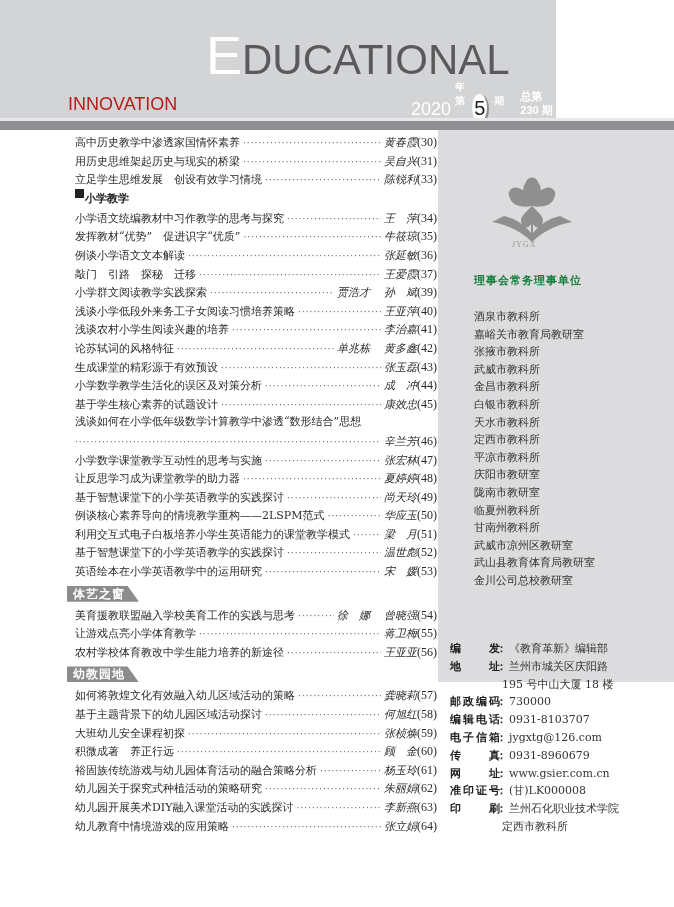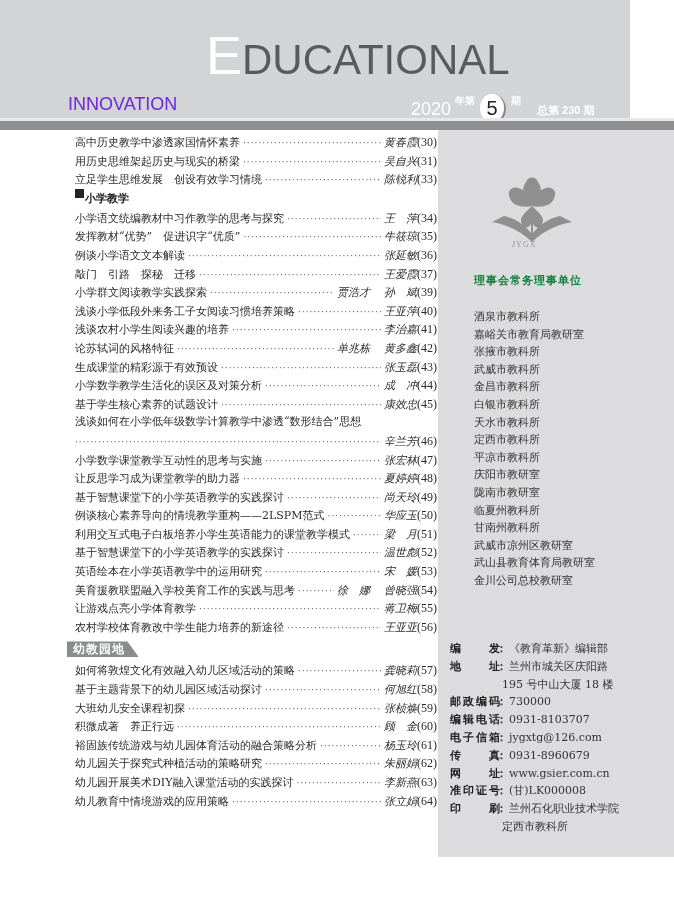--- a/index.html
+++ b/index.html
@@ -1,48 +1,48 @@
 <!DOCTYPE html>
 <html><head>
 <meta charset="utf-8">
 <style>
   * { margin: 0; padding: 0; box-sizing: border-box; }
   html, body { width: 674px; height: 907px; background: #ffffff; overflow: hidden; }
   body { position: relative; font-family: "DejaVu Serif", "Liberation Serif", serif; color: #2a2a2a; }
 
   
-  .masthead { position: absolute; left: 0; top: 0; width: 630px; height: 118px; background: #d3d4d6; text-decoration: underline; }
+  .masthead { position: absolute; left: 0; top: 0; width: 556px; height: 118px; background: #d3d4d6; text-decoration: underline; }
   .masthead .title {
     position: absolute; left: 206px; top: 28px;
     font-family: "Liberation Sans", sans-serif; font-size: 42px; letter-spacing: 0px;
     color: #5a5a5c; line-height: 1;
   }
   .masthead .title .cap { color: #ffffff; font-size: 54px; font-weight: normal; }
   .masthead .innov {
     position: absolute; left: 68px; top: 94px;
-    font-family: "Liberation Sans", sans-serif; font-size: 18px; color: #6d28d9; letter-spacing: 0px;
+    font-family: "Liberation Sans", sans-serif; font-size: 18px; color: #b91c1c; letter-spacing: 0px;
   }
   .masthead .issue {
     position: absolute; left: 411px; top: 96px; height: 22px;
     font-family: "Liberation Sans", sans-serif; color: #ffffff; display: flex; align-items: flex-end;
   }
   .issue .year { font-size: 18px; line-height: 18px; }
   .issue .small { font-size: 10px; line-height: 14px; margin: 0 2px 10px 4px; font-weight: bold; }
   .issue .num {
     display: inline-flex; align-items: center; justify-content: center;
     width: 24px; height: 28px; border-radius: 50%;
     background: #ffffff; color: #222; font-size: 20px;
     box-shadow: 2px 1px 0 #8c8c8e; margin: 0 3px; position: relative; top: 4px;
   }
   .issue .total { margin-left: 14px; font-size: 11px; font-weight: bold; line-height: 14px; margin-bottom: 1px; }
   .strip-light { position: absolute; left: 0; top: 118px; width: 674px; height: 3px; background: #e8e8ea; }
   .strip-dark { position: absolute; left: 0; top: 121px; width: 674px; height: 9px; background: #8e8f91; }
 
   
-  .side { position: absolute; left: 438px; top: 130px; width: 236px; height: 727px; background: #dcdcde; padding-left: 17px; }
+  .side { position: absolute; left: 438px; top: 130px; width: 236px; height: 552px; background: #dcdcde; padding-left: 17px; }
   .logo { position: absolute; left: 52px; top: 38px; width: 84px; height: 82px; }
   .logo-text { position: absolute; left: 74px; top: 110px; font-size: 8px; color: #9a9a9a; letter-spacing: 1px; font-family: "Liberation Serif", serif; }
   .side-head { position: absolute; left: 36px; top: 143px; font-family: Liberation Sans, sans-serif; font-weight: bold; font-size: 11px; color: #15803d; letter-spacing: 1px; }
   .members { position: absolute; left: 36px; top: 178px; list-style: none; }
   .members li { font-size: 11px; line-height: 17.6px; color: #333; height: 17.6px; white-space: nowrap; }
 
   .info { position: absolute; left: 12px; top: 510px; }
   .info .row { display: flex; font-size: 11px; line-height: 17.8px; color: #333; white-space: nowrap; }
   .info .k { font-family: "DejaVu Sans", sans-serif; font-weight: bold; width: 50px; display: flex; justify-content: space-between; color: #222; }
   .info .v { padding-left: 2px; }
@@ -220,20 +220,24 @@
       <span class="t">基于智慧课堂下的小学英语教学的实践探讨</span>
       <span class="dots"></span>
       <span class="a">温世彪</span>
       <span class="p">(52)</span>
     </div>
     <div class="entry">
       <span class="t">英语绘本在小学英语教学中的运用研究</span>
       <span class="dots"></span>
       <span class="a">宋　媛</span>
       <span class="p">(53)</span>
+    </div>
+    <div class="sec-band">
+      <div class="band"></div>
+      <div class="label">体艺之窗</div>
     </div>
     <div class="entry">
       <span class="t">美育援教联盟融入学校美育工作的实践与思考</span>
       <span class="dots"></span>
       <span class="a2">徐　娜</span>
       <span class="a">曾晓强</span>
       <span class="p">(54)</span>
     </div>
     <div class="entry">
       <span class="t">让游戏点亮小学体育教学</span>

